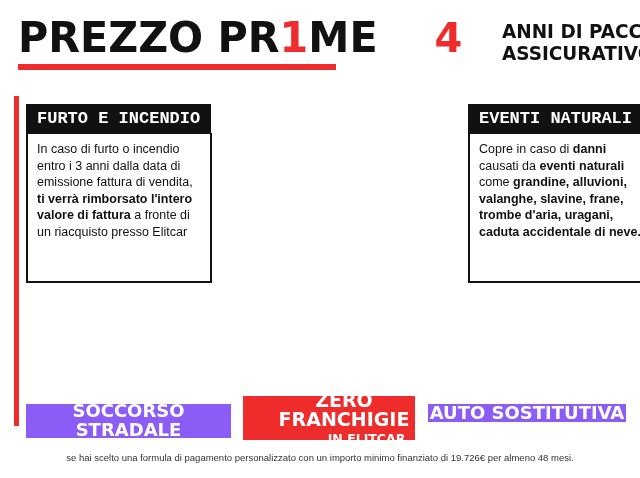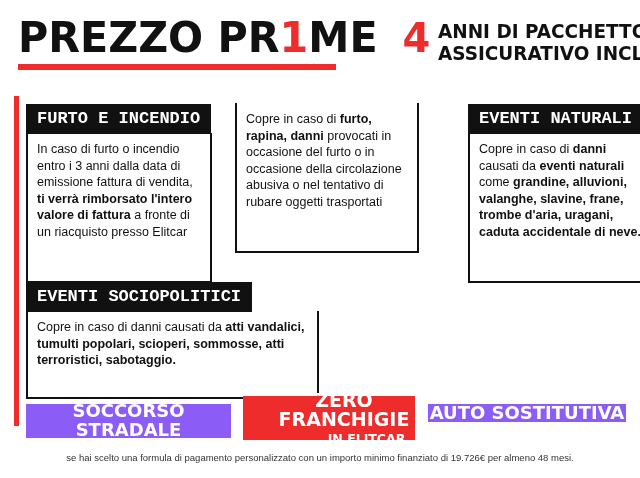--- a/index.html
+++ b/index.html
@@ -29,20 +29,21 @@
     width: 5px;
     height: 330px;
     background: #ee2c2c;
   }
   
   .header {
     display: flex;
     align-items: flex-start;
     padding-left: 4px;
     margin-bottom: 6px;
+    gap: 32px;
   }
   .title-block {
     position: relative;
   }
   .main-title {
     font-family: "DejaVu Sans", sans-serif;
     font-weight: bold;
     font-size: 43px;
     letter-spacing: 0px;
     color: #111111;
@@ -197,32 +198,27 @@
       <div class="line">ASSICURATIVO INCLUSO</div>
     </div>
   </div>
 
   <div class="card" id="card-furto-incendio">
     <div class="card-title">FURTO E INCENDIO</div>
     <div class="card-body">In caso di furto o incendio entro i 3 anni dalla data di emissione fattura di vendita, <b>ti verrà rimborsato l'intero valore di fattura</b> a fronte di un riacquisto presso Elitcar</div>
   </div>
 
   <div class="card" id="card-furto-rapina">
-    <div class="card-body">Copre in caso di <b>furto, rapina, danni</b> provocati in occasione del furto o in occasione della circolazione abusiva o nel tentativo di rubare oggetti trasportati</div>
   </div>
 
   <div class="card" id="card-eventi-naturali">
     <div class="card-title">EVENTI NATURALI</div>
     <div class="card-body">Copre in caso di <b>danni</b> causati da <b>eventi naturali</b> come <b>grandine, alluvioni, valanghe, slavine, frane, trombe d'aria, uragani, caduta accidentale di neve.</b></div>
   </div>
 
-  <div class="card" id="card-sociopolitici">
-    <div class="card-title">EVENTI SOCIOPOLITICI</div>
-    <div class="card-body">Copre in caso di danni causati da <b>atti vandalici, tumulti popolari, scioperi, sommosse, atti terroristici, sabotaggio.</b></div>
-  </div>
 
 
   <div class="banner" id="banner-soccorso">
     <span>SOCCORSO STRADALE</span>
   </div>
 
   <div class="banner" id="banner-zero">
     <span>ZERO FRANCHIGIE</span>
     <span class="sub">IN ELITCAR</span>
   </div>

